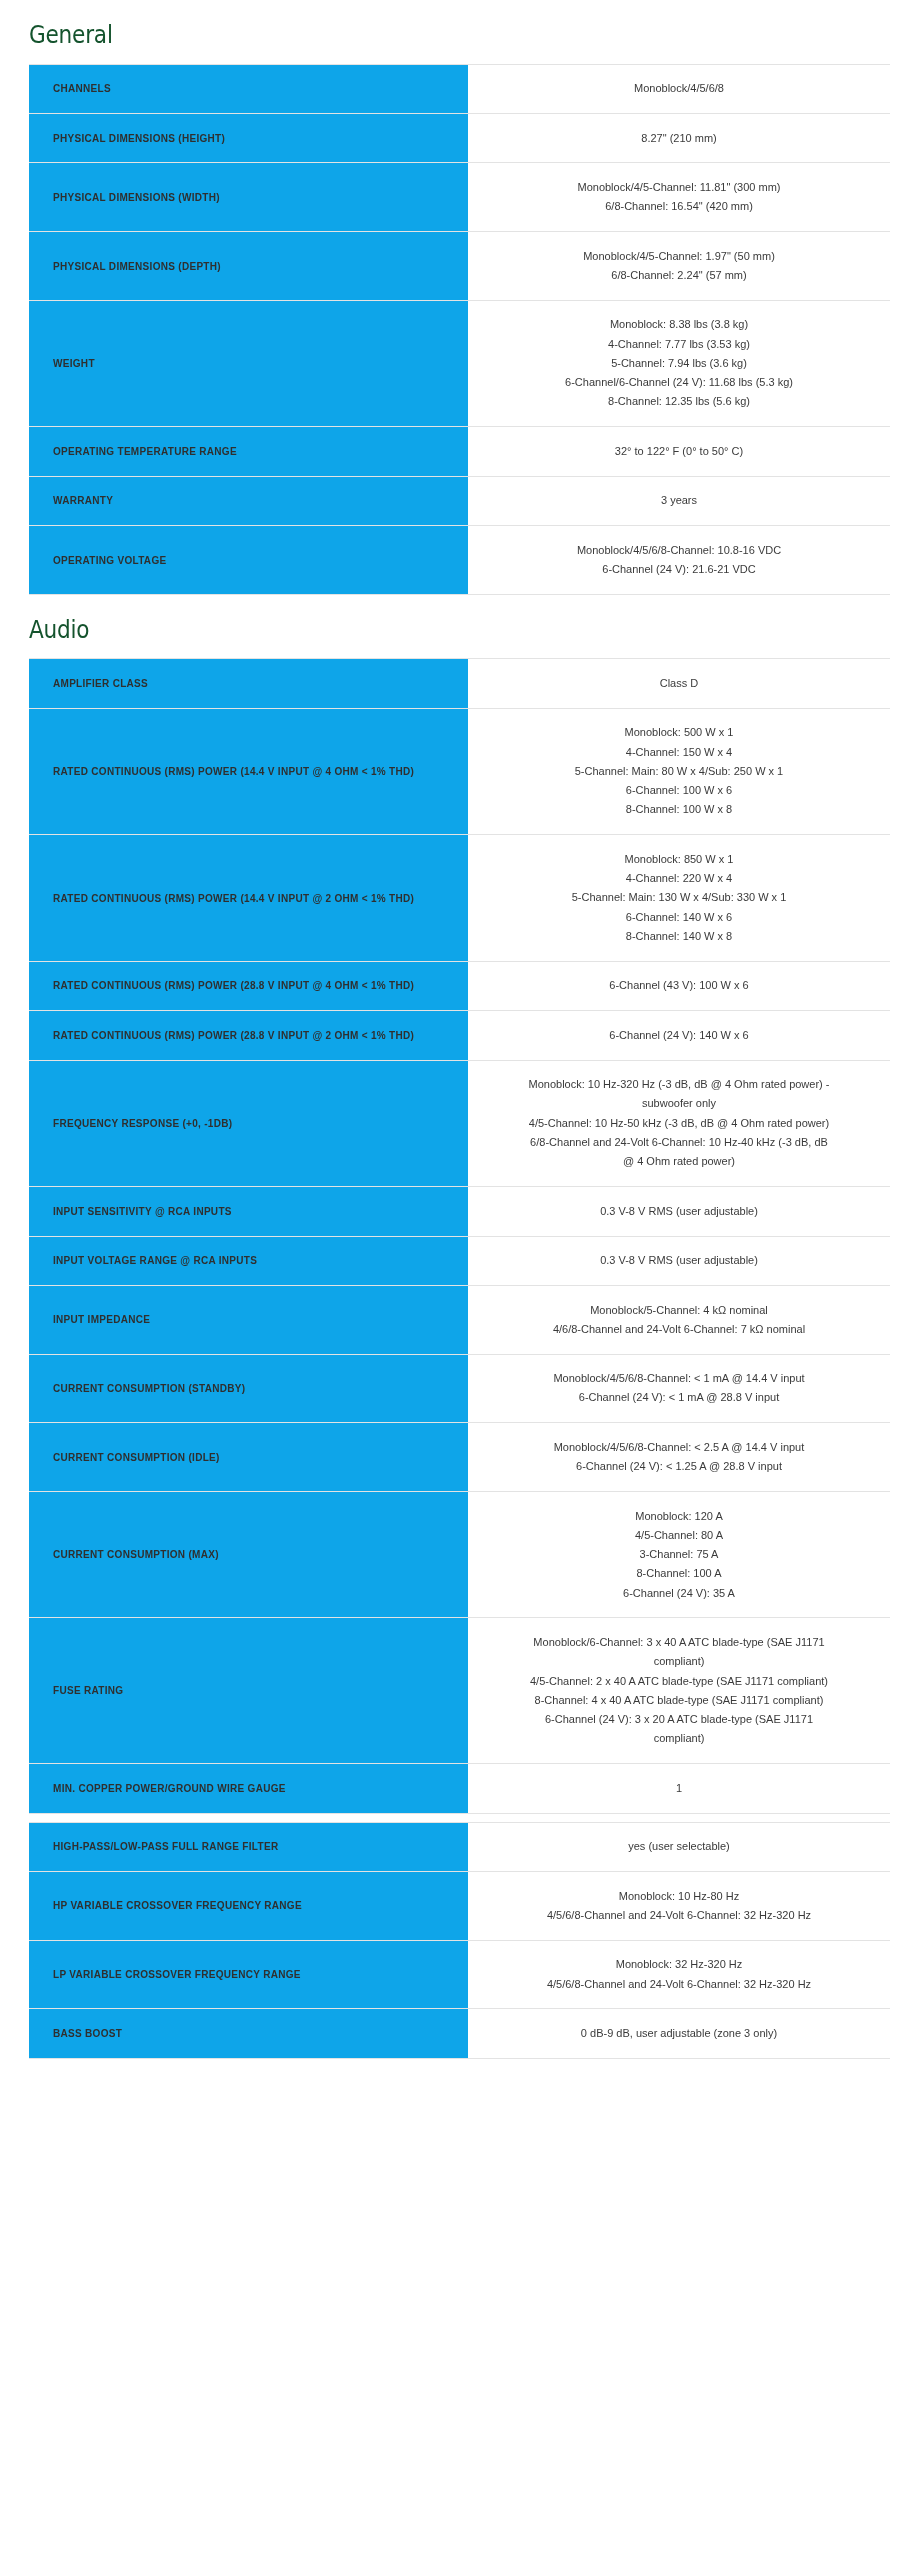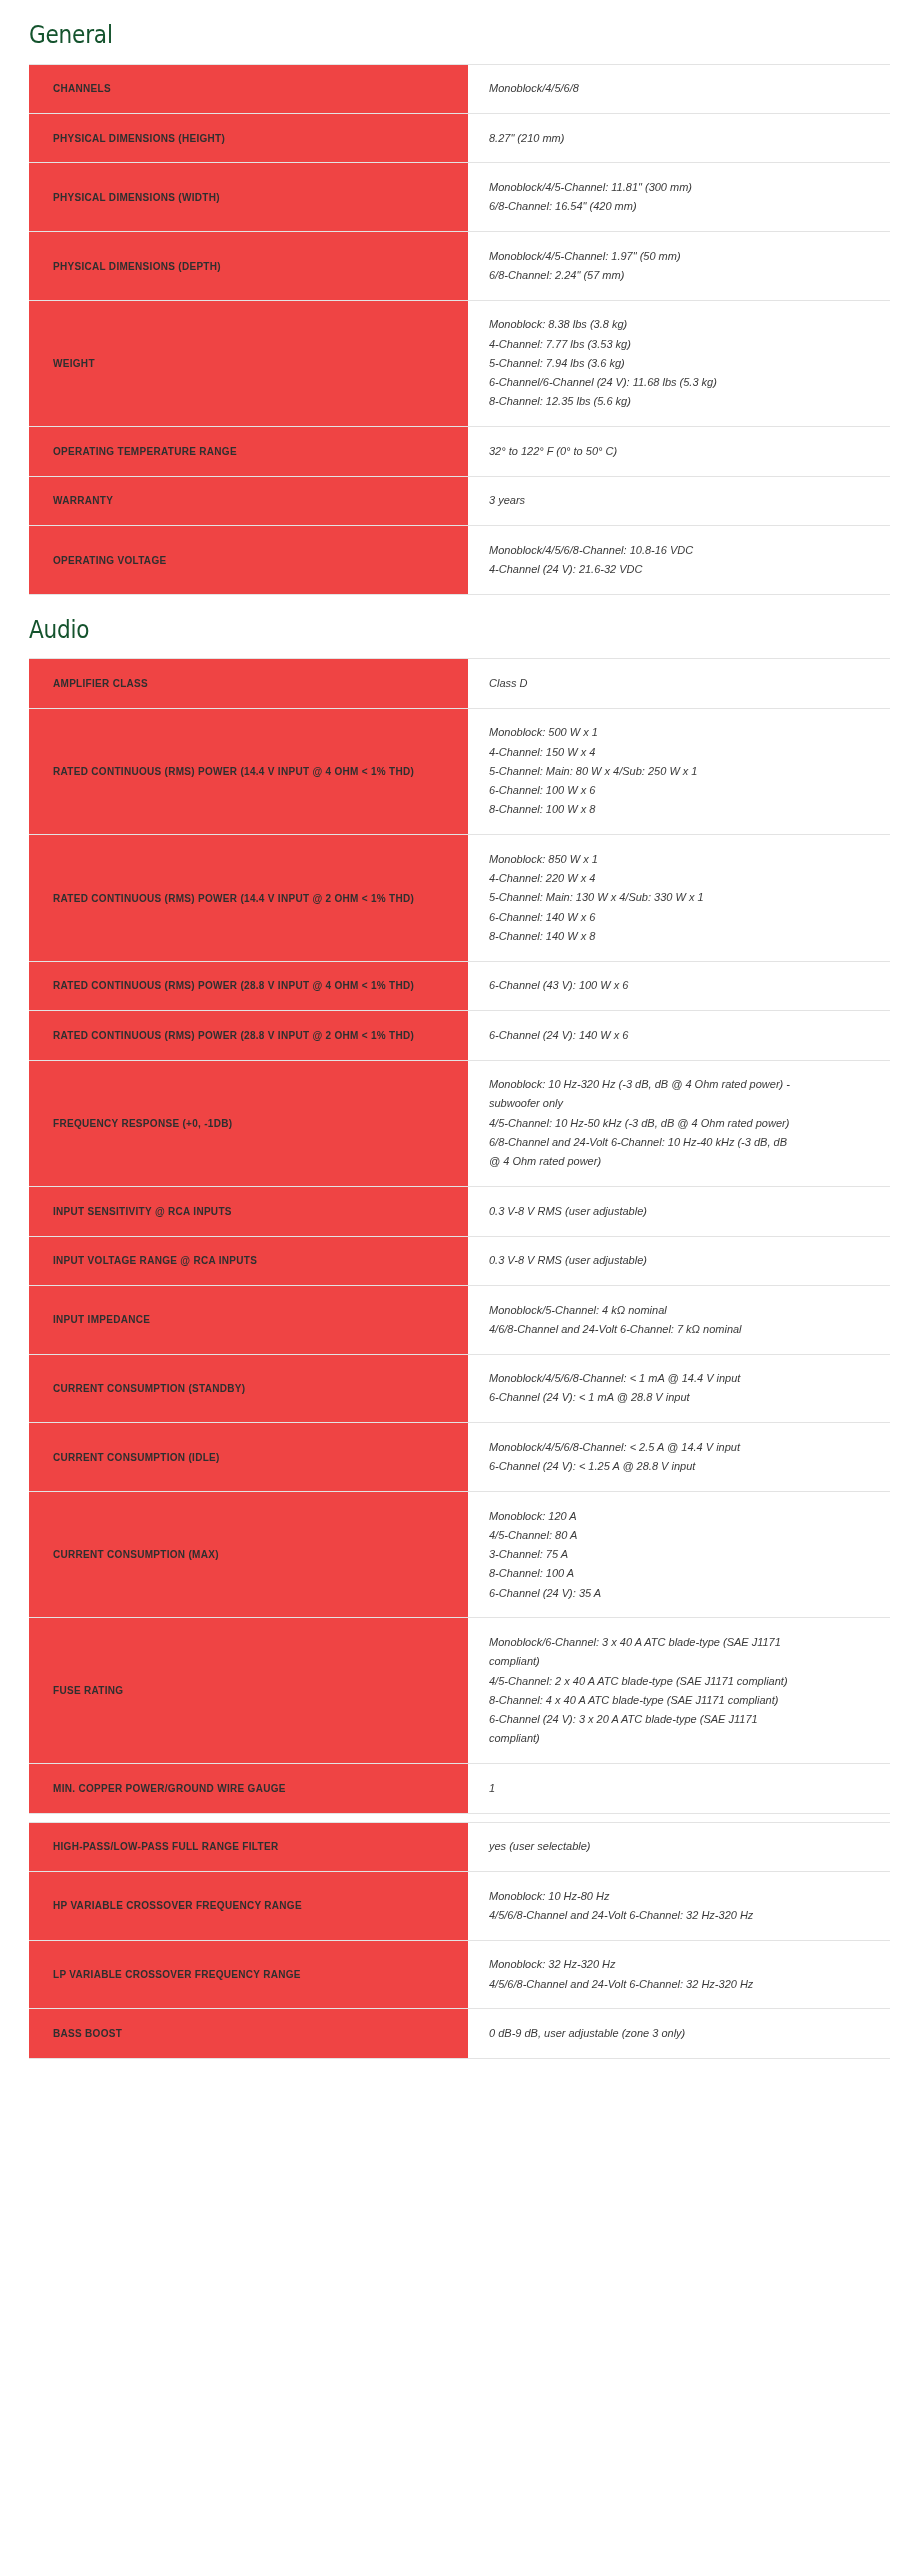--- a/index.html
+++ b/index.html
@@ -36,40 +36,40 @@
     table-layout: fixed;
   }
   .spec-table tr {
     border-bottom: 0.8px solid #e3e3e3;
   }
   .spec-table tr:first-child {
     border-top: 0.8px solid #e3e3e3;
   }
   .spec-label {
     width: 439px;
-    background: #ef4444;
+    background: #0ea5e9;
     padding: 16px 21px 16px 24px;
     box-sizing: border-box;
     font-size: 10px;
     font-weight: bold;
     letter-spacing: 0.3px;
     text-transform: uppercase;
     color: #2f2f2f;
     vertical-align: middle;
     line-height: 1.5;
   }
   .spec-value {
     padding: 14.6px 21px;
     box-sizing: border-box;
     font-size: 11px;
     color: #3a3a3a;
+    text-align: center;
     vertical-align: middle;
     line-height: 1.75;
     font-weight: 400;
-    font-style: italic;
   }
   .spec-value .line {
     display: block;
   }
 </style>
 </head>
 <body>
 
 <div class="page">
   <div id="sections-root">
@@ -122,21 +122,21 @@
             <tr>
               <td class="spec-label">WARRANTY</td>
               <td class="spec-value">
                 <span class="line">3 years</span>
               </td>
             </tr>
             <tr>
               <td class="spec-label">OPERATING VOLTAGE</td>
               <td class="spec-value">
                 <span class="line">Monoblock/4/5/6/8-Channel: 10.8-16 VDC</span>
-                <span class="line">4-Channel (24 V): 21.6-32 VDC</span>
+                <span class="line">6-Channel (24 V): 21.6-21 VDC</span>
               </td>
             </tr>
           </tbody>
         </table>
       </div>
       <div class="section">
         <h2 class="section-title">Audio</h2>
         <table class="spec-table">
           <tbody>
             <tr>

